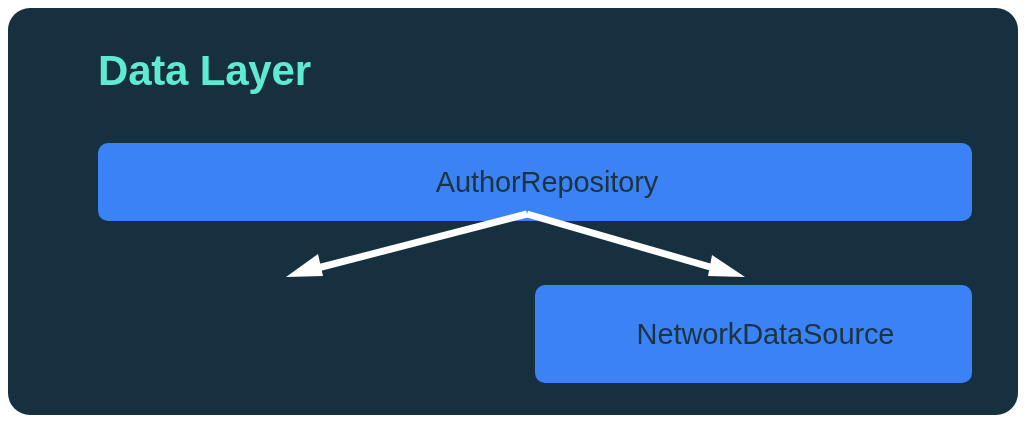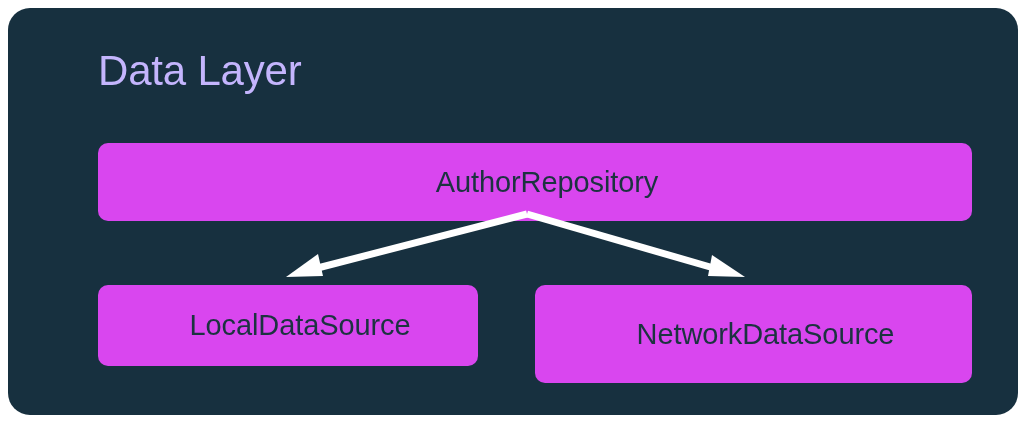--- a/index.html
+++ b/index.html
@@ -31,31 +31,31 @@
     border-radius: 22px;
     box-sizing: border-box;
   }
 
   
   .layer-title {
     position: absolute;
     left: 90px;
     top: 40px;
     font-size: 42px;
-    font-weight: 400;
+    font-weight: 700;
     letter-spacing: -0.2px;
-    color: #c4b5fd;
+    color: #5eead4;
     line-height: 1.1;
     white-space: nowrap;
   }
 
   
   .node {
     position: absolute;
-    background: #d946ef;
+    background: #3b82f6;
     border-radius: 10px;
     display: flex;
     align-items: center;
     justify-content: center;
     box-sizing: border-box;
     padding-left: 24px;
   }
   .node-label {
     font-size: 29px;
     font-weight: 400;
@@ -100,23 +100,20 @@
 <div id="diagram-root">
 
   <div class="layer-panel">
 
     <div class="layer-title">Data Layer</div>
 
     <div class="node node-repository">
       <span class="node-label">AuthorRepository</span>
     </div>
 
-    <div class="node node-local">
-      <span class="node-label">LocalDataSource</span>
-    </div>
 
     <div class="node node-network">
       <span class="node-label">NetworkDataSource</span>
     </div>
 
   </div>
 
   <svg class="connectors" viewBox="0 0 1032 426">
 
     <g>

